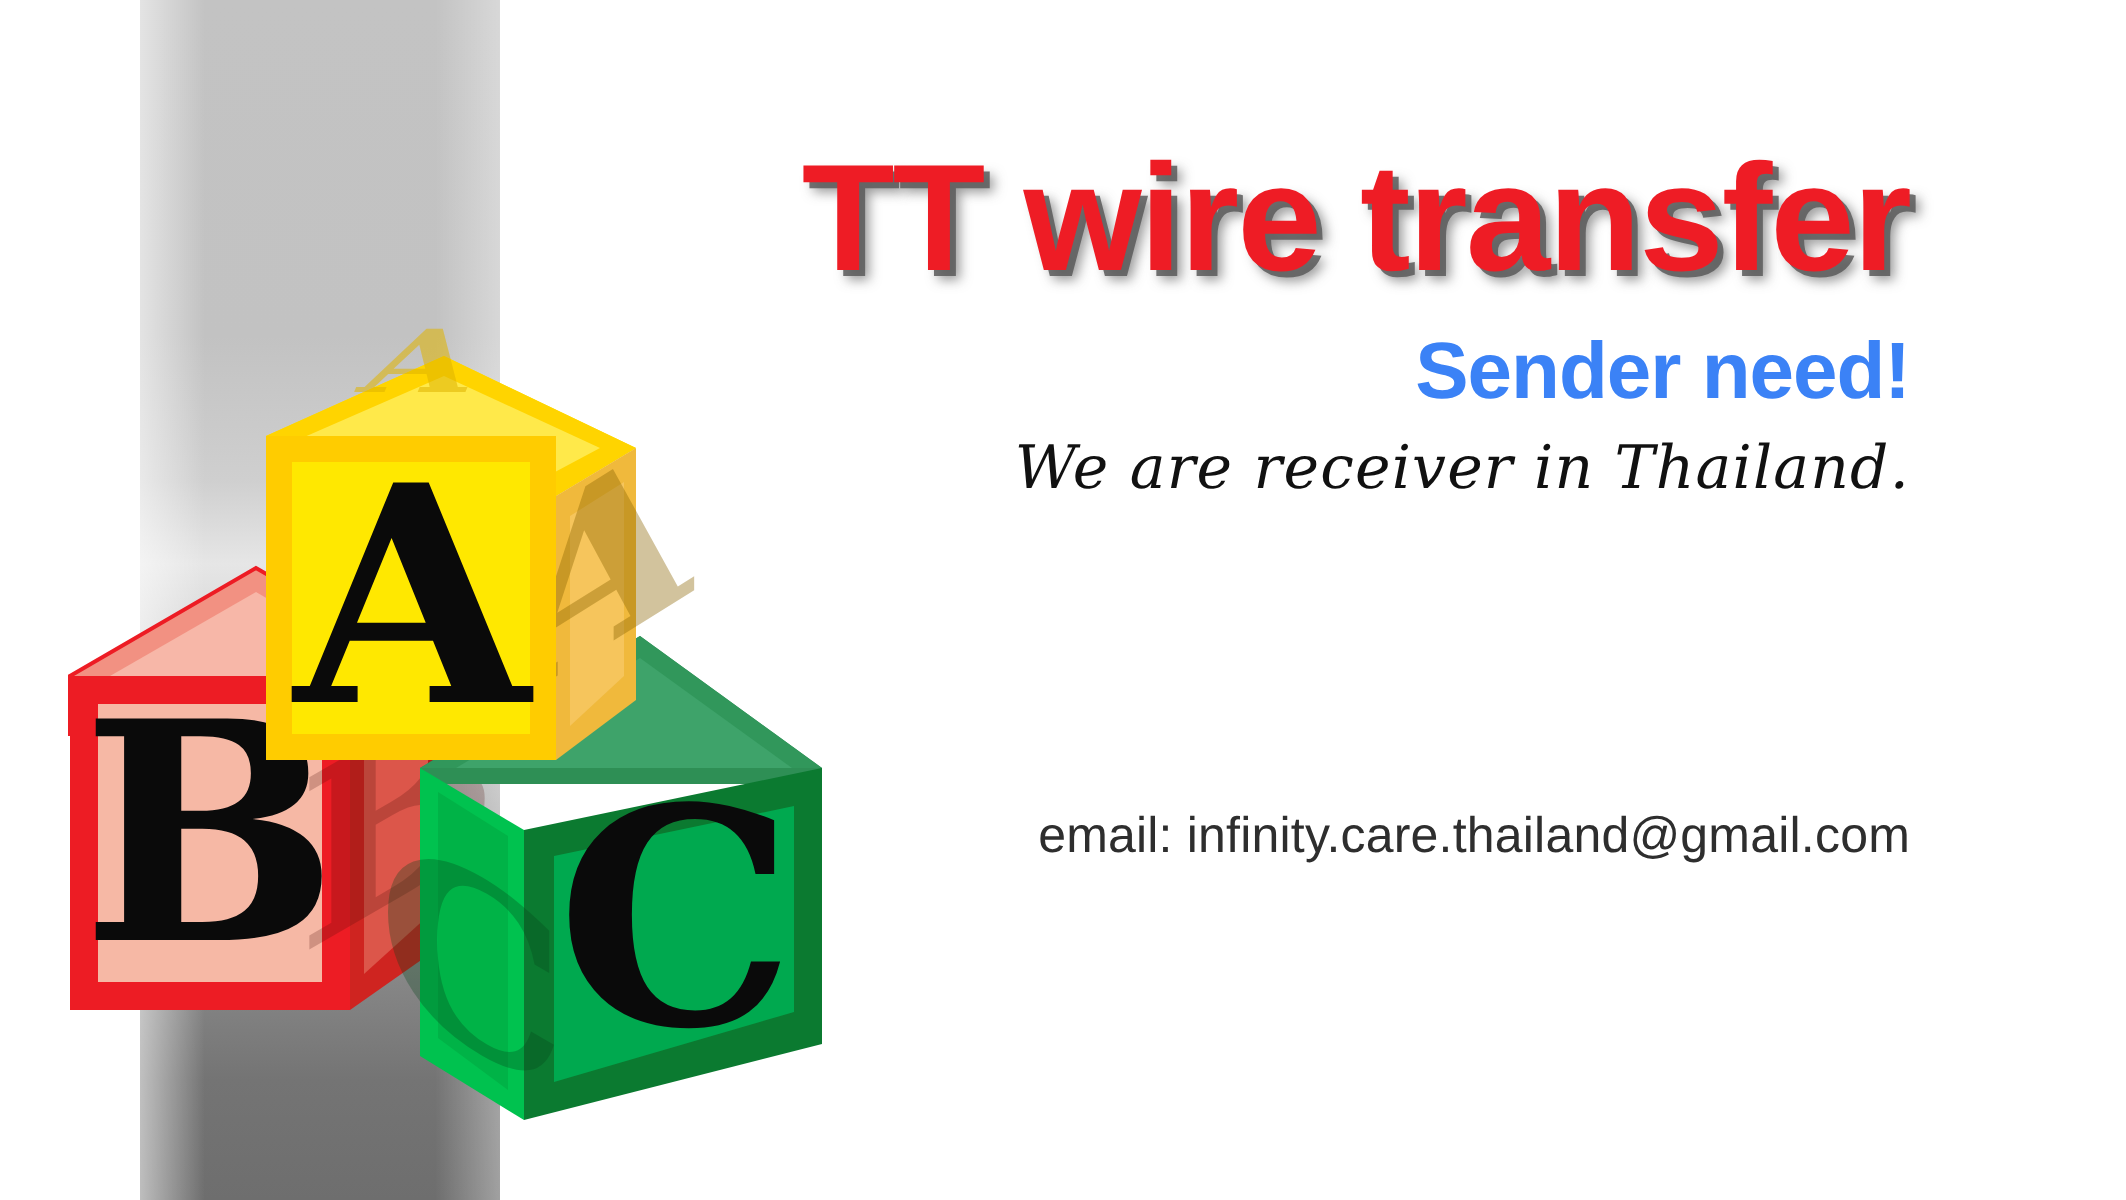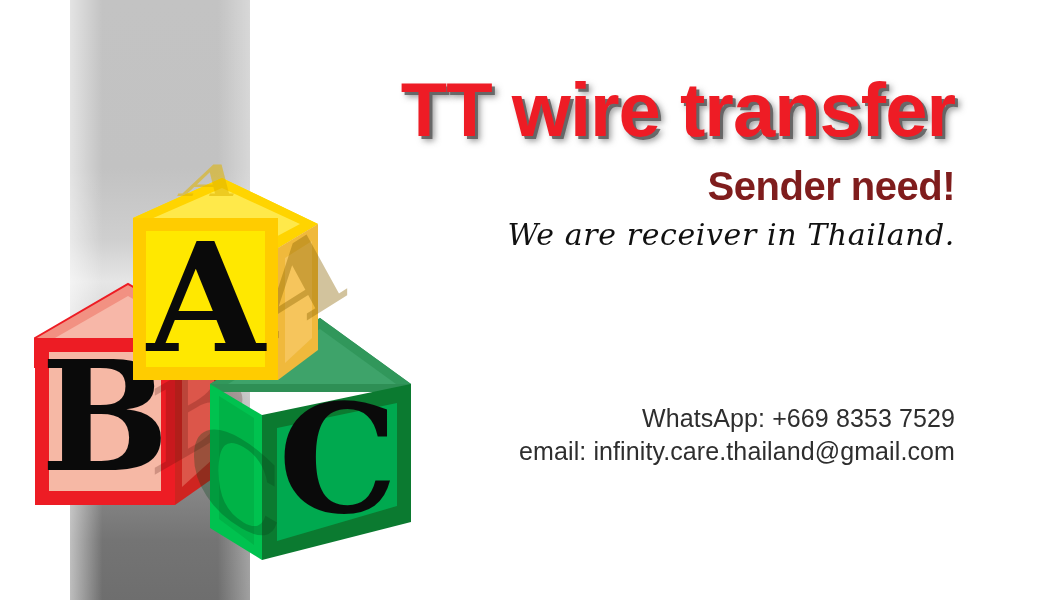--- a/index.html
+++ b/index.html
@@ -69,21 +69,21 @@
        3px 3px 0 rgba(90,90,90,.85),
        5px 5px 6px rgba(70,70,70,.55);
   }
 
   #subtitle {
     position:absolute;
     right:0; top:152px;
     width:100%;
     font-size:40px;
     font-weight:bold;
-    color:#7f1d1d;
+    color:#3b82f6;
     line-height:1;
     white-space:nowrap;
     letter-spacing:-0.5px;
   }
 
   #tagline {
     position:absolute;
     right:0; top:203px;
     width:100%;
     font-size:30px;
@@ -206,18 +206,17 @@
 
   <div id="text-col">
 
     <div id="title">TT wire transfer</div>
 
     <div id="subtitle">Sender need!</div>
 
     <div id="tagline">We are receiver in Thailand.</div>
 
     <div id="contact">
-      <div class="cline">WhatsApp: +669 8353 7529</div>
       <div class="cline">email: infinity.care.thailand@gmail.com</div>
     </div>
 
   </div>
 </div>
 
 </body></html>

